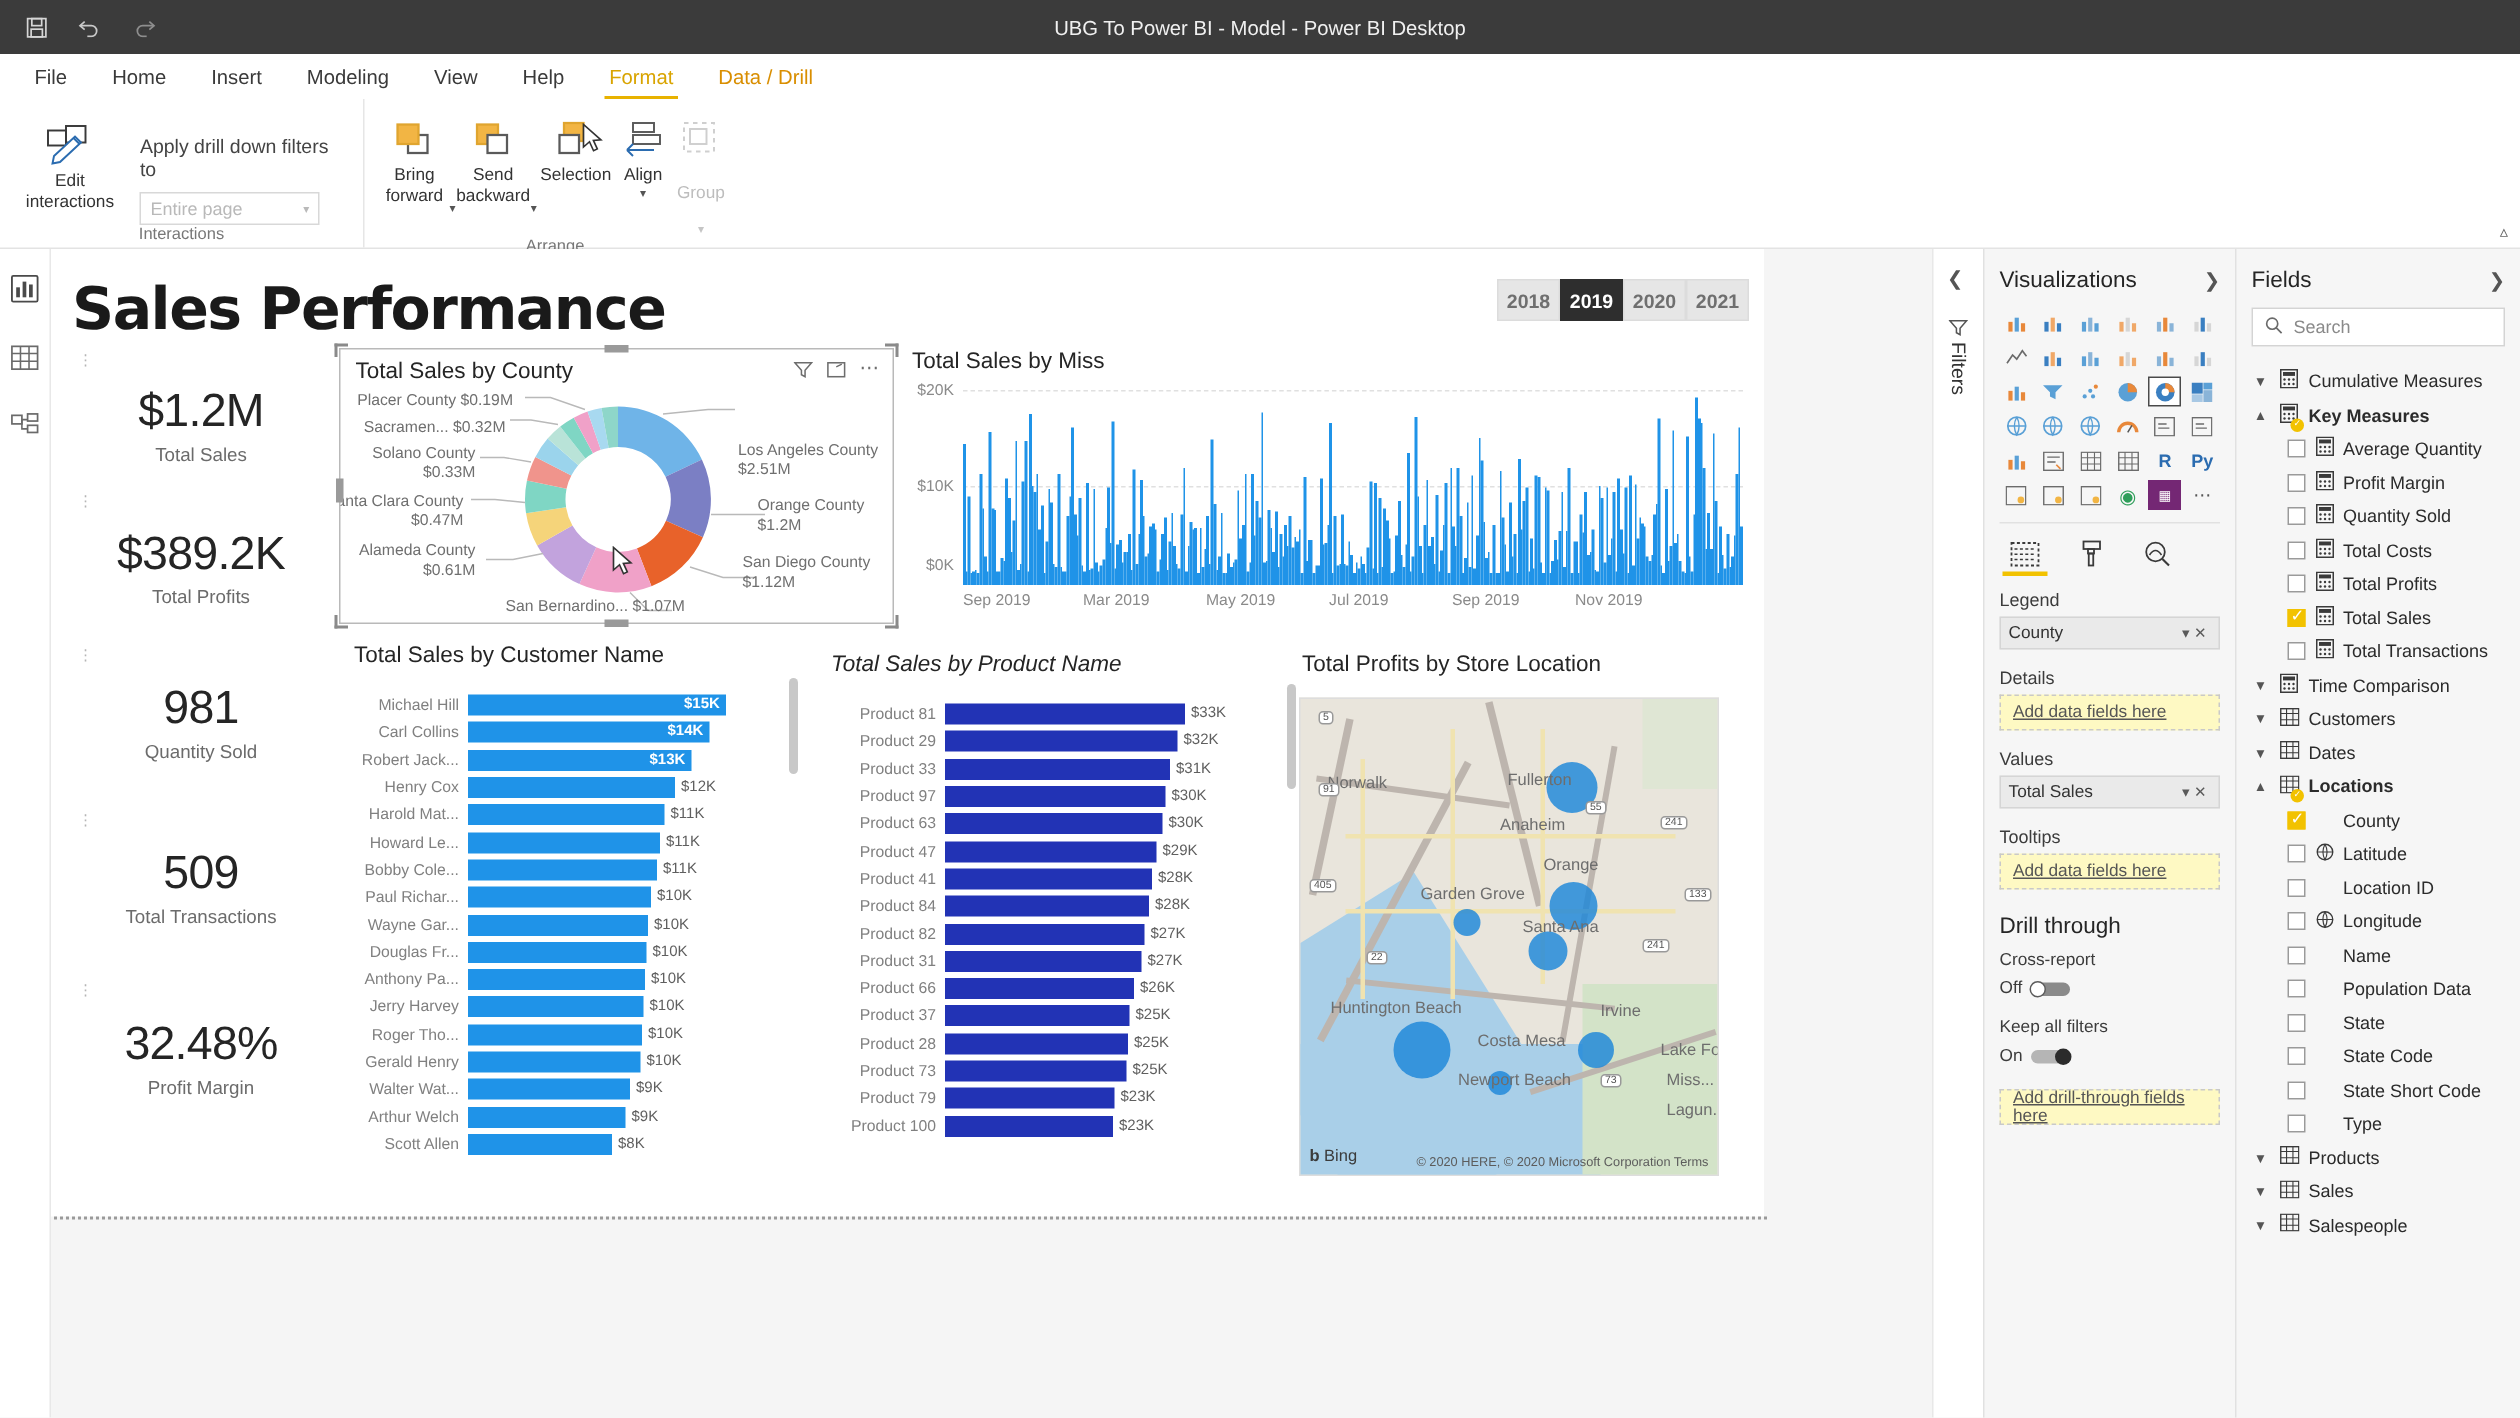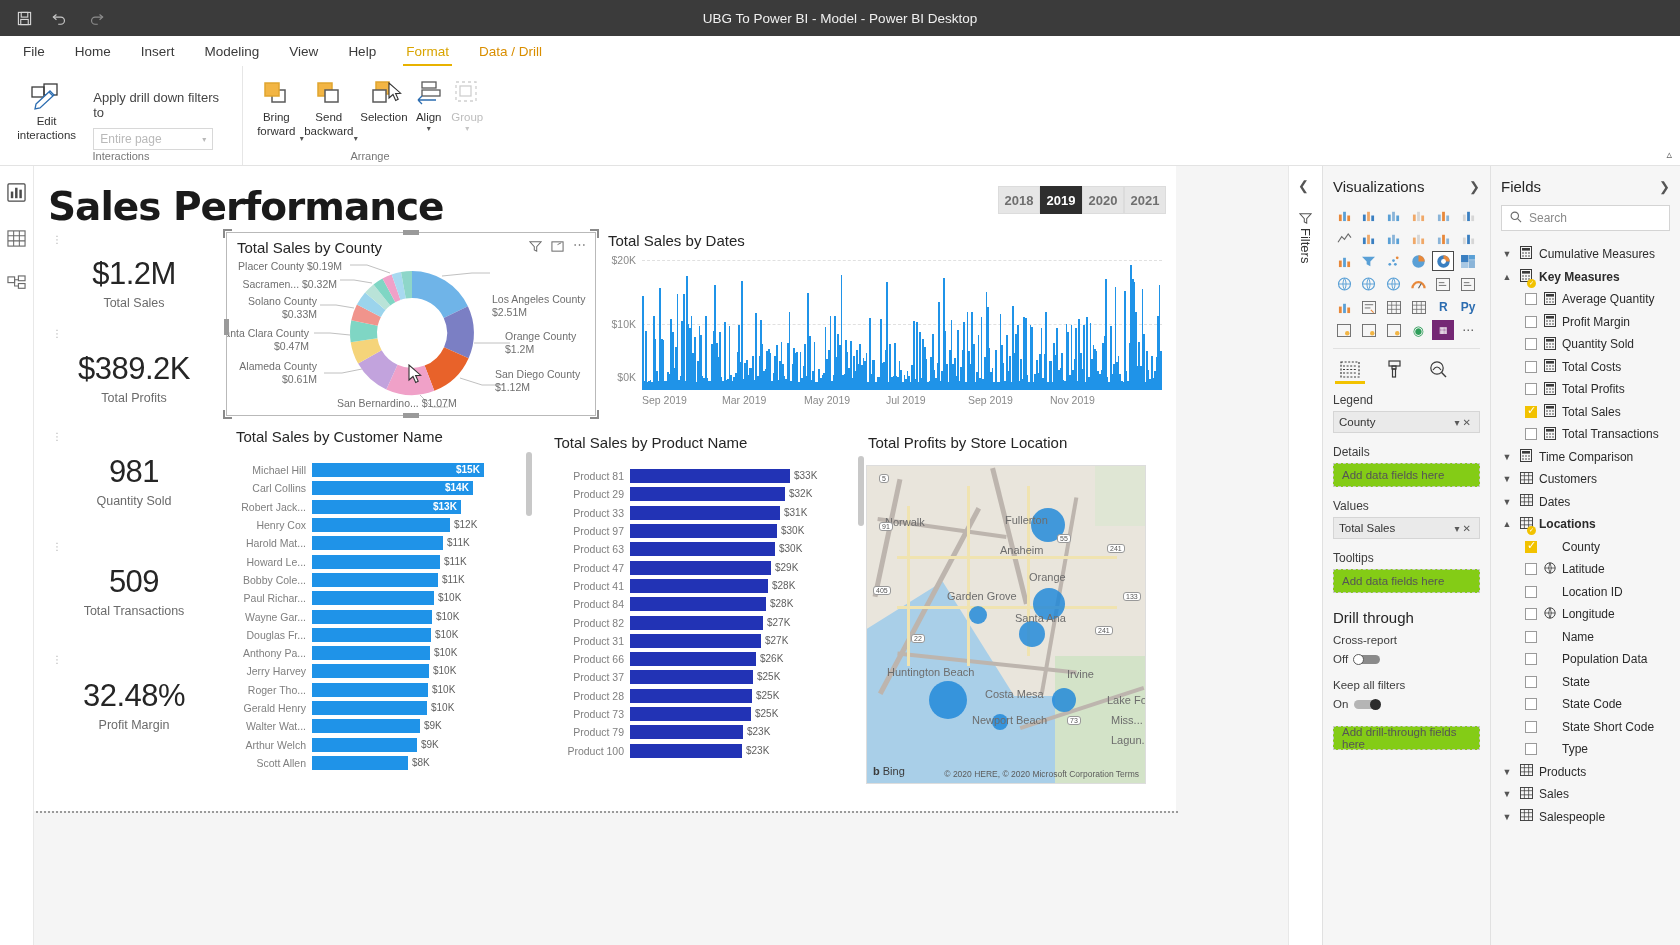--- a/index.html
+++ b/index.html
@@ -152,22 +152,22 @@
   .vtab { width:26px; height:24px; display:flex; align-items:center; justify-content:center; cursor:pointer;
           position:relative; font-size:14px;}
   .vtab.active::after { content:""; position:absolute; left:-2px; right:-2px; bottom:-3px; height:3px; background:#f2c200;}
   .fieldlbl { font-size:12px; color:#3c3c3c; margin:12px 0 4px 0;}
   .well {
     height:22px; background:#eaeaea; border:1px solid #d5d5d5;
     display:flex; align-items:center; justify-content:space-between; padding:0 5px; font-size:11.5px; color:#333;
   }
   .well .wctl { color:#5a5a5a; font-size:10px; letter-spacing:3px;}
   .dropwell {
-    height:24px; background:#84cc16; border:1px dashed #c9c9c9; display:flex; align-items:center;
-    padding:0 8px; font-size:11.5px; color:#555;
+    height:24px; background:#fef9c3; border:1px dashed #c9c9c9; display:flex; align-items:center;
+    padding:0 8px; font-size:11.5px; color:#555;text-decoration:underline;
   }
   .section-h { font-size:15px; color:#252525; margin:16px 0 8px 0; }
   .tog-row { margin-top:8px; }
   .tog-lbl { font-size:11.5px; color:#3c3c3c; }
   .toggle { display:flex; align-items:center; gap:6px; margin-top:7px; font-size:11.5px; color:#3c3c3c;}
   .tg { width:26px; height:9px; background:#767676; border-radius:5px; position:relative;}
   .knob { position:absolute; width:11px; height:11px; border-radius:50%; top:-1px; }
   .knob.off { left:-1px; background:#fff; border:1.6px solid #5b5b5b;}
   .knob.on { right:-1px; background:#2b2b2b; }
 
@@ -298,21 +298,21 @@
           <svg width="30" height="30" viewBox="0 0 30 30">
             <rect x="8" y="4" width="14" height="6" fill="none" stroke="#5a5a5a" stroke-width="1.3"></rect>
             <rect x="8" y="12" width="18" height="6" fill="none" stroke="#5a5a5a" stroke-width="1.3"></rect>
             <path d="M4 22 H22 M4 22 L8 18 M4 22 L8 26" fill="none" stroke="#2b6cb0" stroke-width="1.3"></path>
           </svg>
         </div>
         <div>Align</div>
         <div style="font-size:8px; color:#555;">▾</div>
       </div>
 
-      <div class="rbtn disabled" style="width:44px;">
+      <div class="rbtn disabled" style="width:44px;gap:12px;">
         <div class="glyph">
           <svg width="30" height="30" viewBox="0 0 30 30">
             <rect x="4" y="4" width="20" height="19" fill="none" stroke="#cfcfcf" stroke-width="1.3" stroke-dasharray="3 3"></rect>
             <rect x="8" y="8" width="11" height="10" fill="none" stroke="#cfcfcf" stroke-width="1.3"></rect>
           </svg>
         </div>
         <div>Group</div>
         <div style="font-size:8px; color:#c5c5c5;">▾</div>
       </div>
     </div>
@@ -453,21 +453,21 @@
         <div class="corner" style="left:-4px; top:-4px; border-right:none; border-bottom:none;"></div>
         <div class="corner" style="right:-4px; top:-4px; border-left:none; border-bottom:none;"></div>
         <div class="corner" style="left:-4px; bottom:-4px; border-right:none; border-top:none;"></div>
         <div class="corner" style="right:-4px; bottom:-4px; border-left:none; border-top:none;"></div>
         <div class="handle" style="left:176px; top:-3px; width:16px; height:5px;"></div>
         <div class="handle" style="left:176px; bottom:-3px; width:16px; height:5px;"></div>
         <div class="handle" style="left:-3px; top:86px; width:5px; height:16px;"></div>
       </div>
 
       <div class="datechart" style="left:570px; top:66px; width:560px; height:175px;">
-        <div class="vtitle" style="left:4px; top:0;">Total Sales by Dates</div>
+        <div class="vtitle" style="left:4px; top:0;">Total Sales by Miss</div>
         <div class="dc-ylab" style="left:0; top:22px;">$20K</div>
         <div class="dc-ylab" style="left:0; top:86px;">$10K</div>
         <div class="dc-ylab" style="left:0; top:139px;">$0K</div>
         <div class="dc-grid" style="left:38px; top:28px; width:520px;"></div>
         <div class="dc-grid" style="left:38px; top:92px; width:520px;"></div>
         <div class="dc-plot" id="date-plot" style="left:38px; top:28px; width:520px; height:130px;">
             <div class="dc-bar" style="left: 0px; height: 94.385px; width: 1.6px;"></div>
             <div class="dc-bar" style="left: 1.57576px; height: 9.4976px; width: 1.6px;"></div>
             <div class="dc-bar" style="left: 3.15152px; height: 59.3191px; width: 1.6px;"></div>
             <div class="dc-bar" style="left: 4.72727px; height: 8.11552px; width: 1.6px;"></div>
@@ -926,21 +926,21 @@
               <div class="bwrap">
                 <div class="bar" style="width: 96px;"></div>
                 <div class="bval" style="left: 100px;">$8K</div>
               </div>
             </div>
           </div>
         <div class="vscroll" style="right:-8px; top:24px; height:64px;"></div>
       </div>
 
       <div class="barchart" style="left:518px; top:268px; width:300px;">
-        <div class="vtitle" style="position:relative; left:2px; top:0;">Total Sales by Product Name</div>
+        <div class="vtitle" style="position:relative; left:2px; top:0;font-style:italic;">Total Sales by Product Name</div>
         <div id="prod-rows" style="margin-top:16px;">
             <div class="brow">
               <div class="blabel">Product 81</div>
               <div class="bwrap">
                 <div class="bar dark" style="width: 160px;"></div>
                 <div class="bval" style="left: 164px;">$33K</div>
               </div>
             </div>
             <div class="brow">
               <div class="blabel">Product 29</div>

